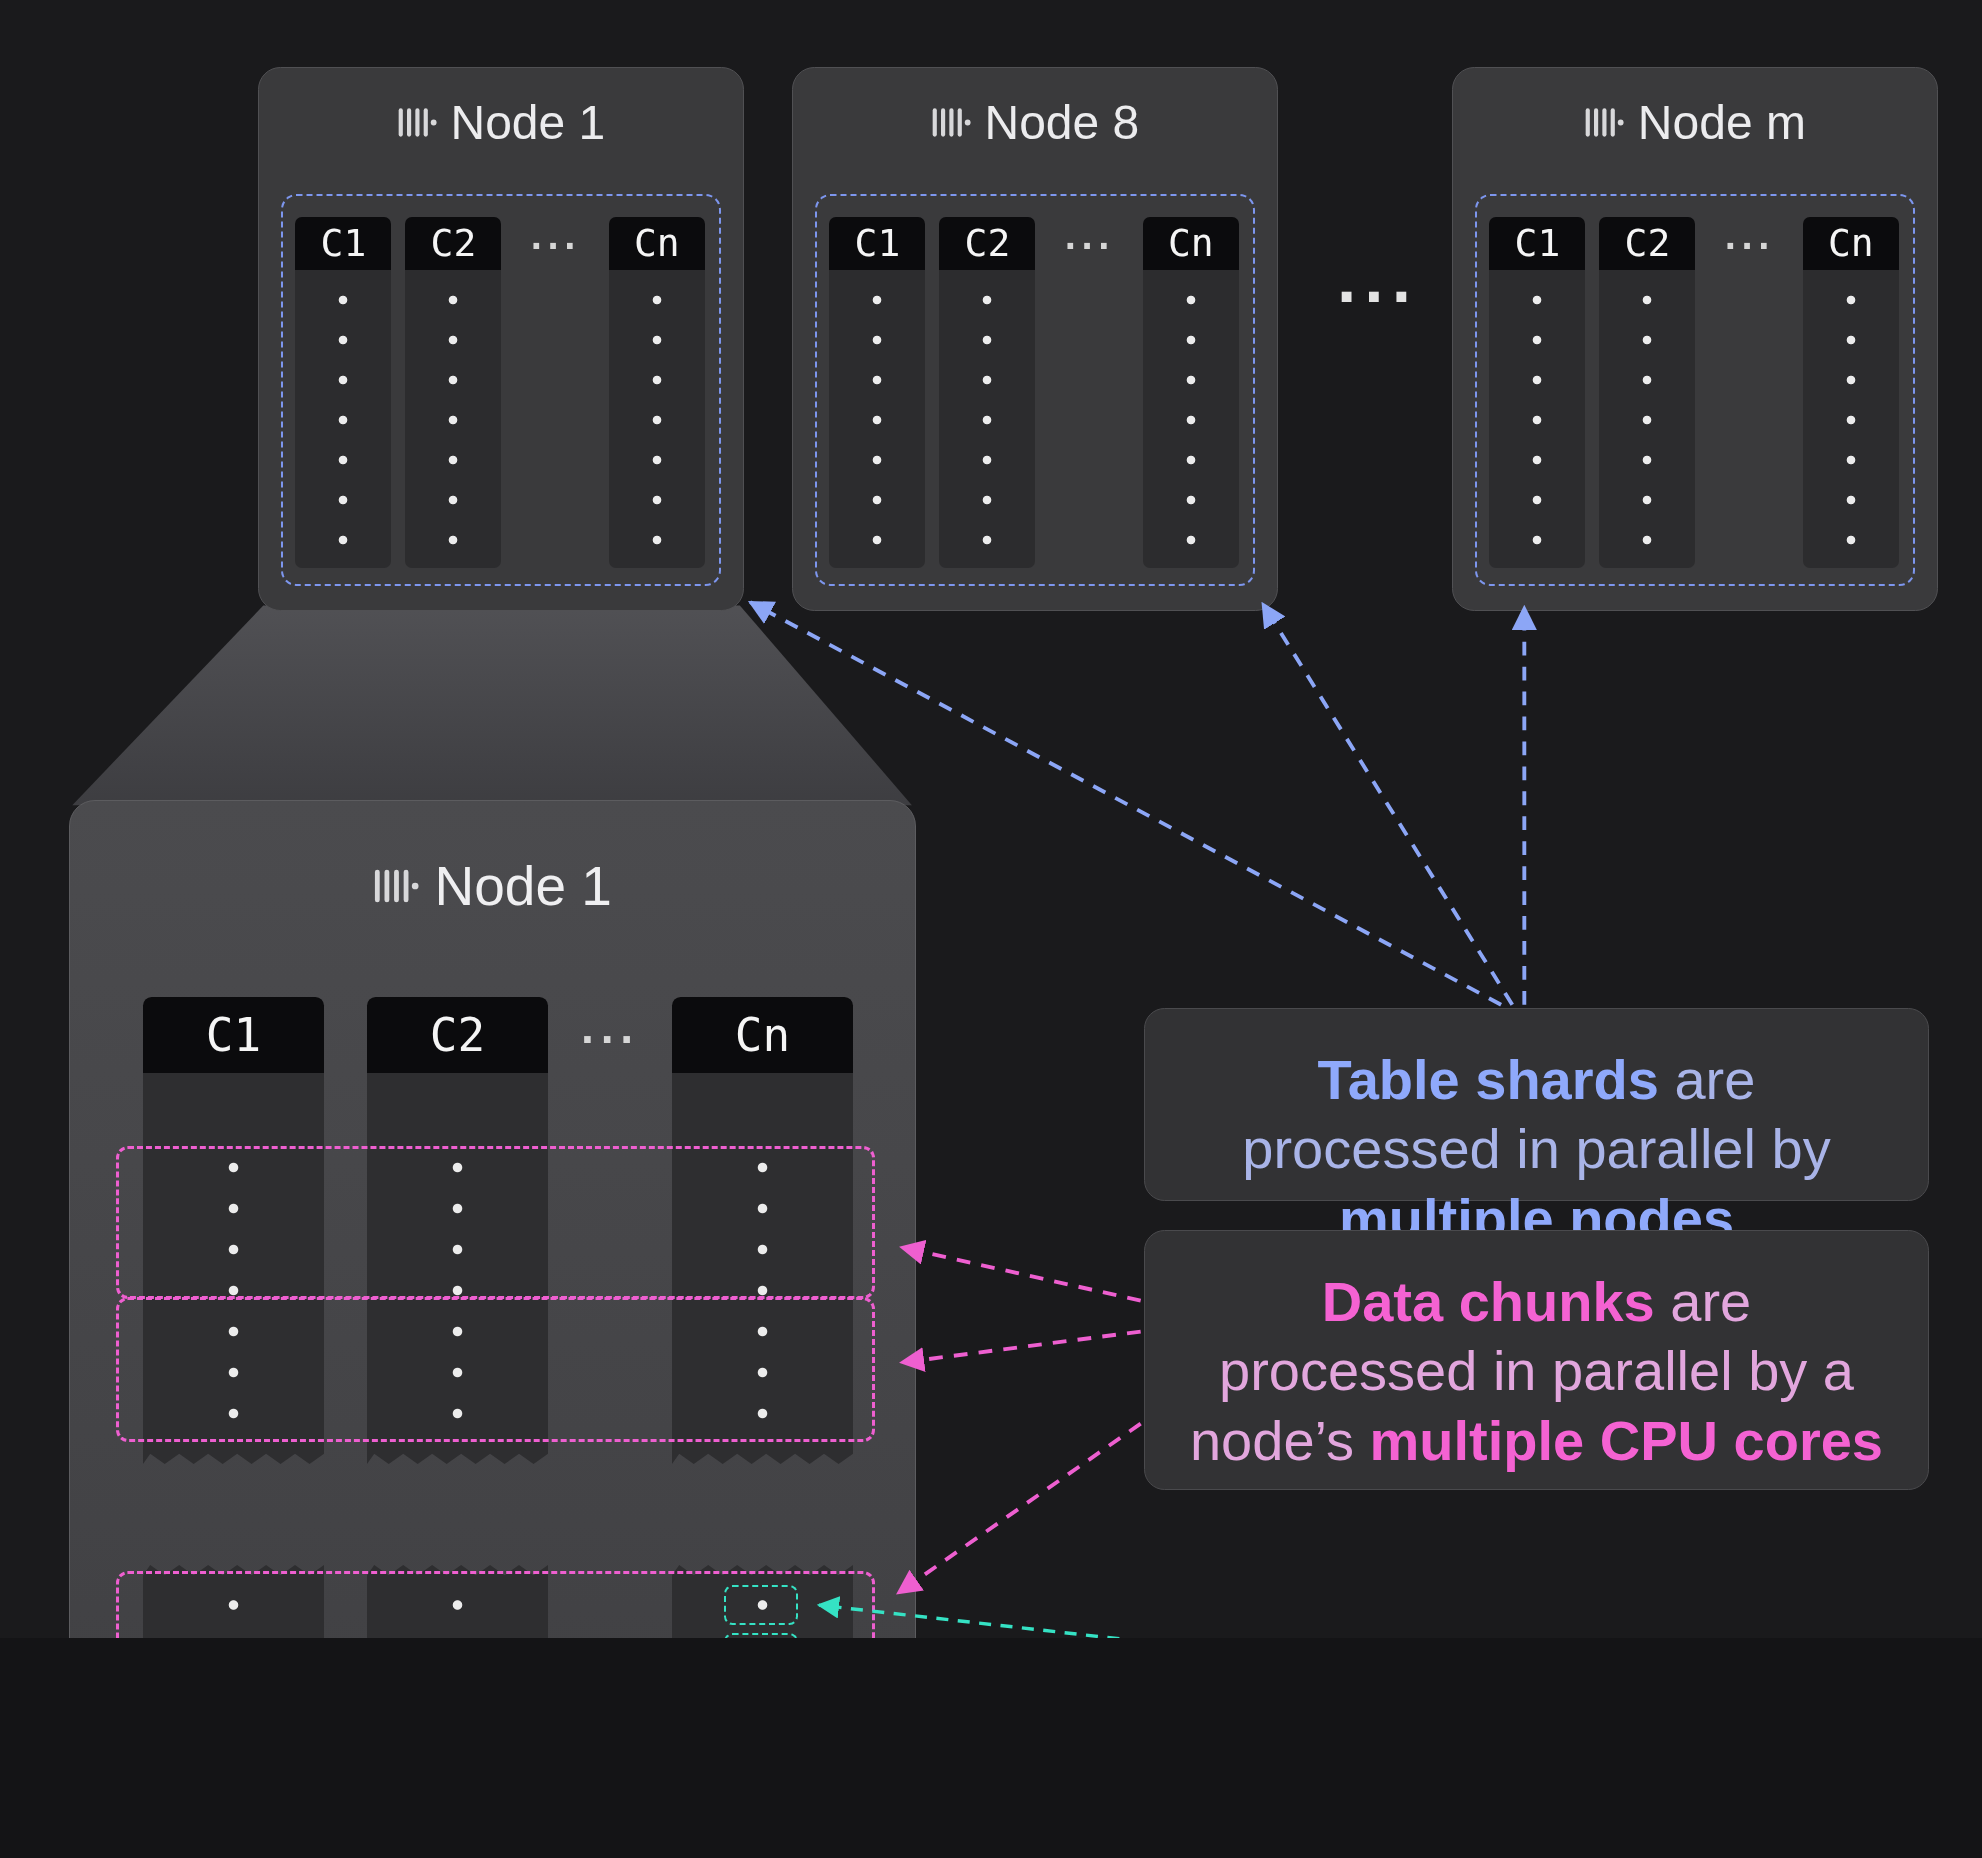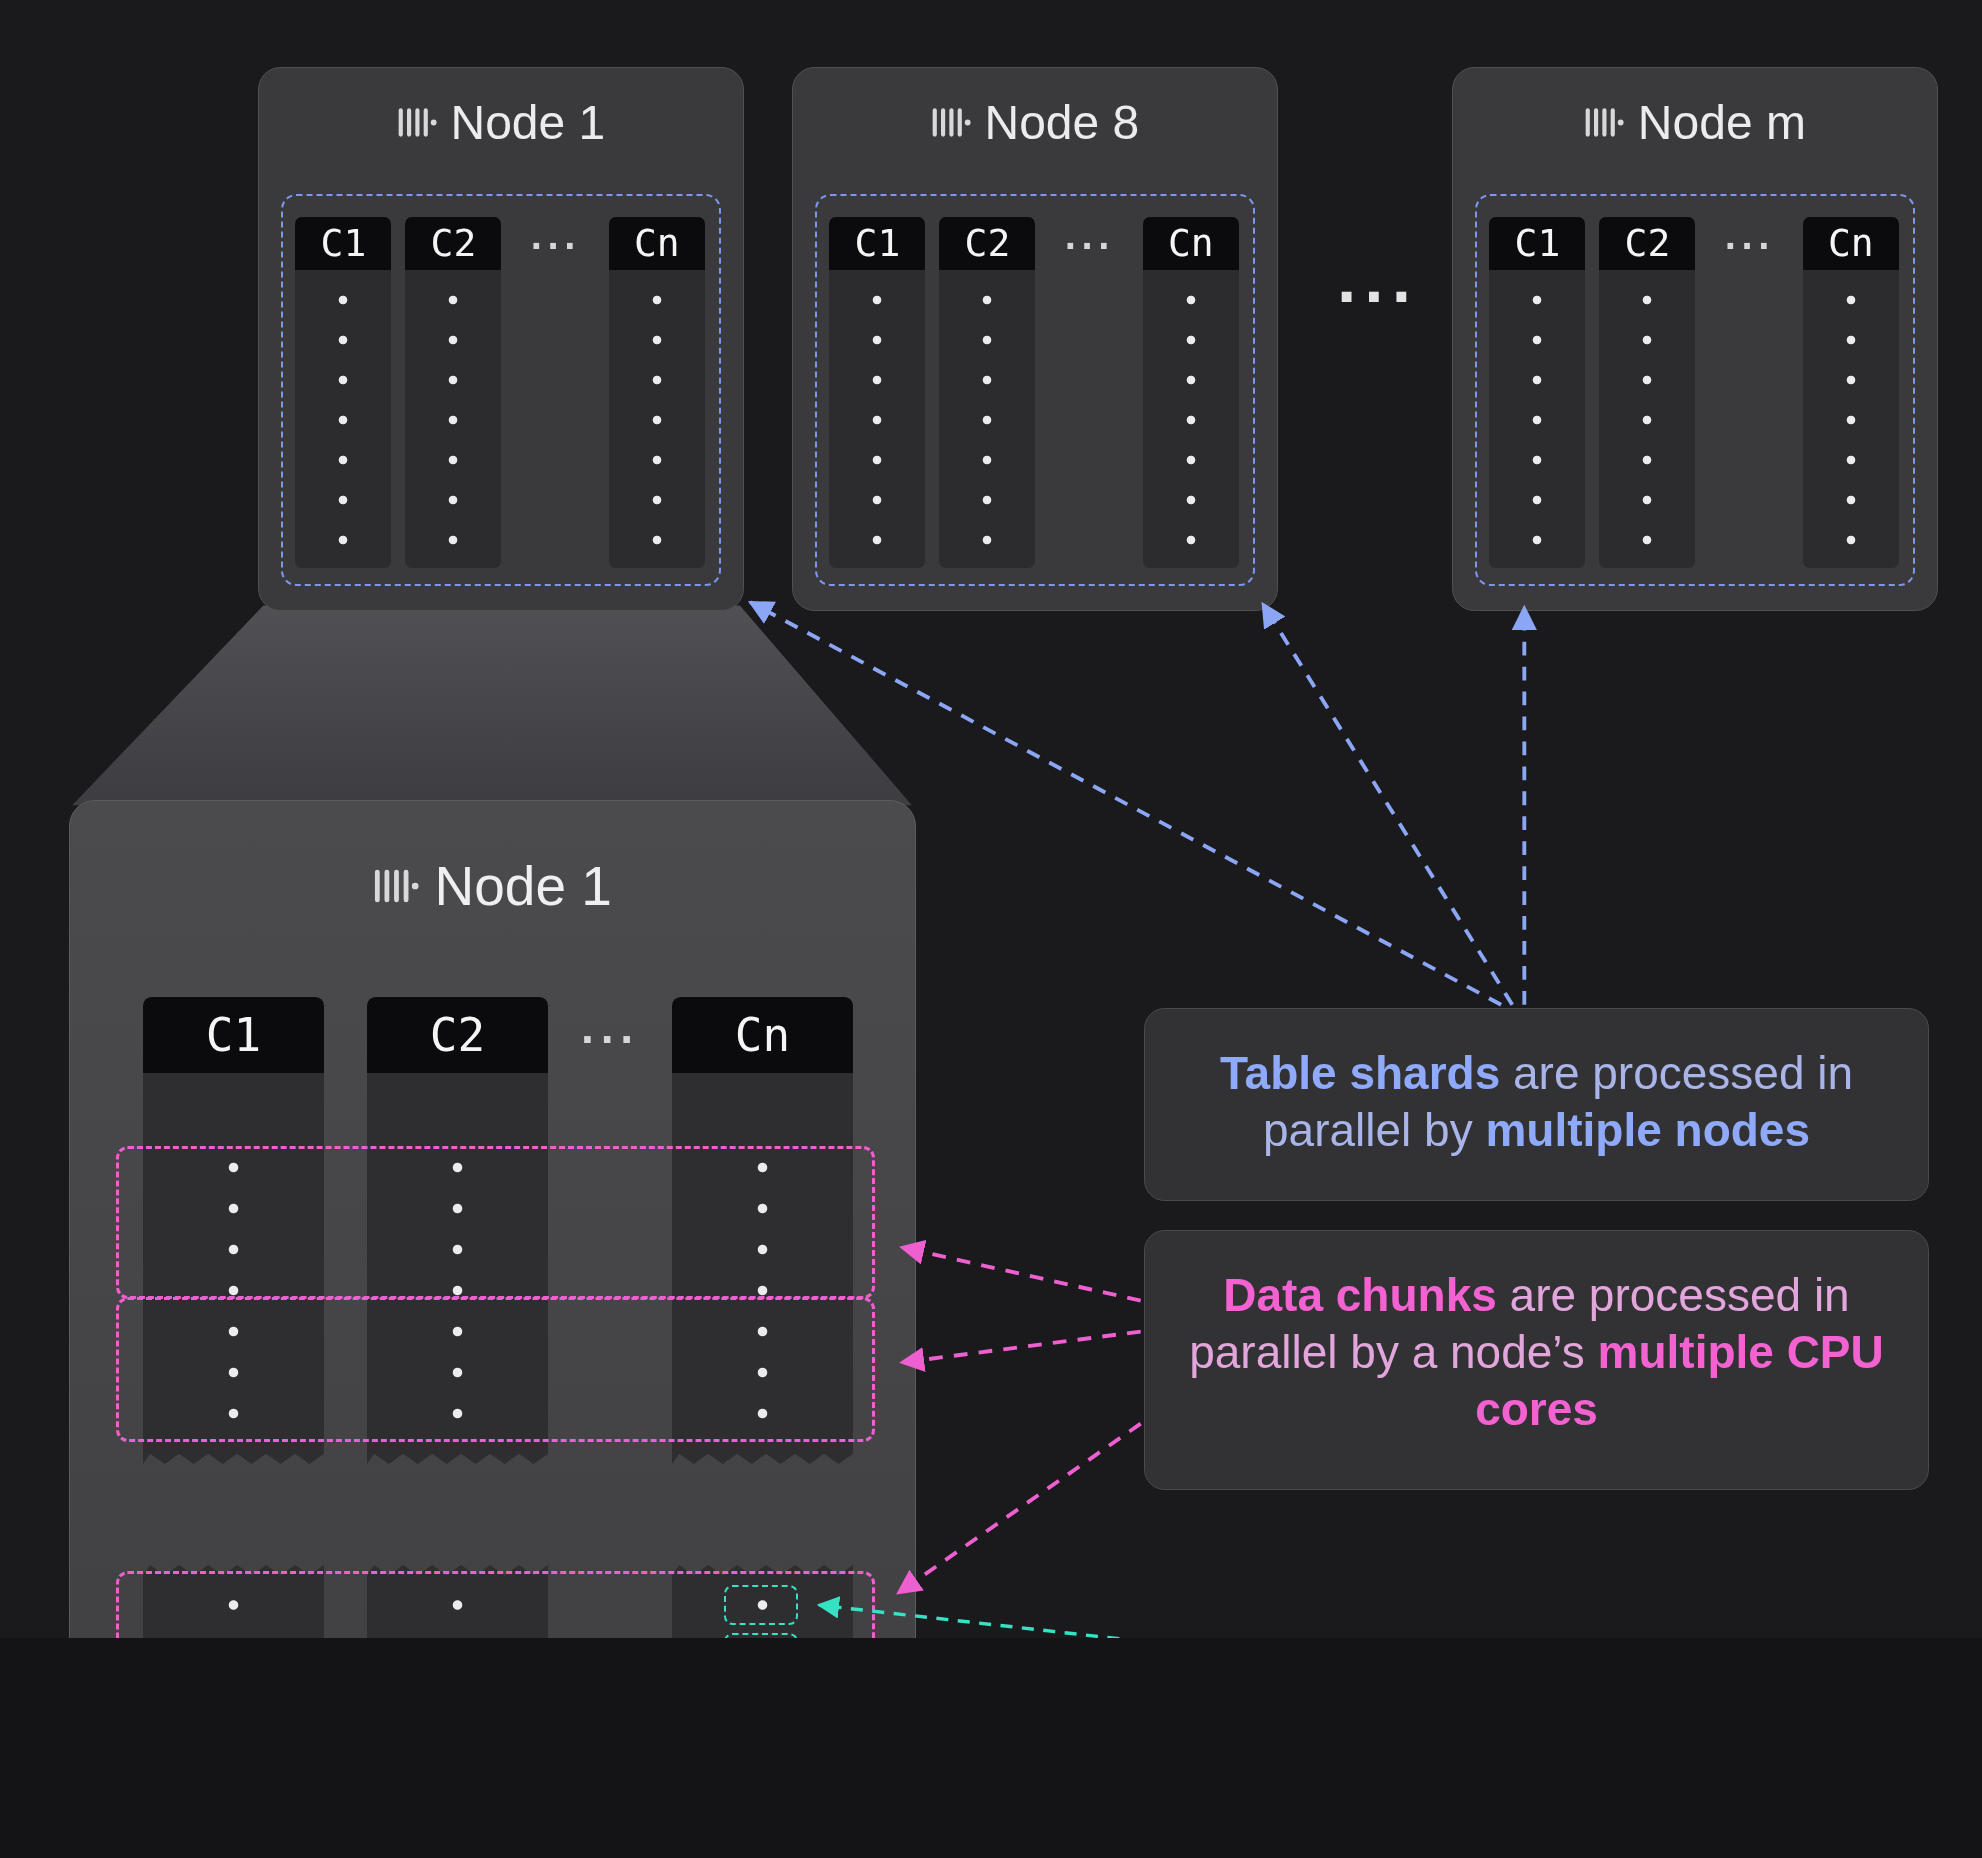--- a/index.html
+++ b/index.html
@@ -100,21 +100,21 @@
   .chunk2{left:116px;top:1297px;width:759px;height:145px;}
   .chunk3{left:116px;top:1571px;width:759px;height:160px;}
   .elem-box{position:absolute;left:724px;width:74px;height:40px;z-index:5;
     border:2.6px dashed #35e2c4;border-radius:8.6px;box-sizing:border-box;}
   .elem1{top:1585px;} .elem2{top:1633px;} .elem3{top:1681px;}
 
   
   .note{
     position:absolute;left:1144px;width:785px;z-index:3;box-sizing:border-box;
     background:#323234;border:1.7px solid #4a4a4d;border-radius:20.6px;
-    text-align:center;font-size:46px;line-height:1.24;padding:36px 40px;
+    text-align:center;font-size:56px;line-height:1.24;padding:36px 40px;
   }
   .note .nb{font-weight:700;}
   .note-blue{top:1008px;height:193px;color:#a9b4e8;}
   .note-blue .nb{color:#8fa9fb;}
   .note-pink{top:1230px;height:260px;color:#e2a6dd;}
   .note-pink .nb{color:#f462d2;}
   .note-teal{top:1549px;height:244px;color:#7ce3cd;}
   .note-teal .nb{color:#23e6c3;}
 </style>
 </head>

